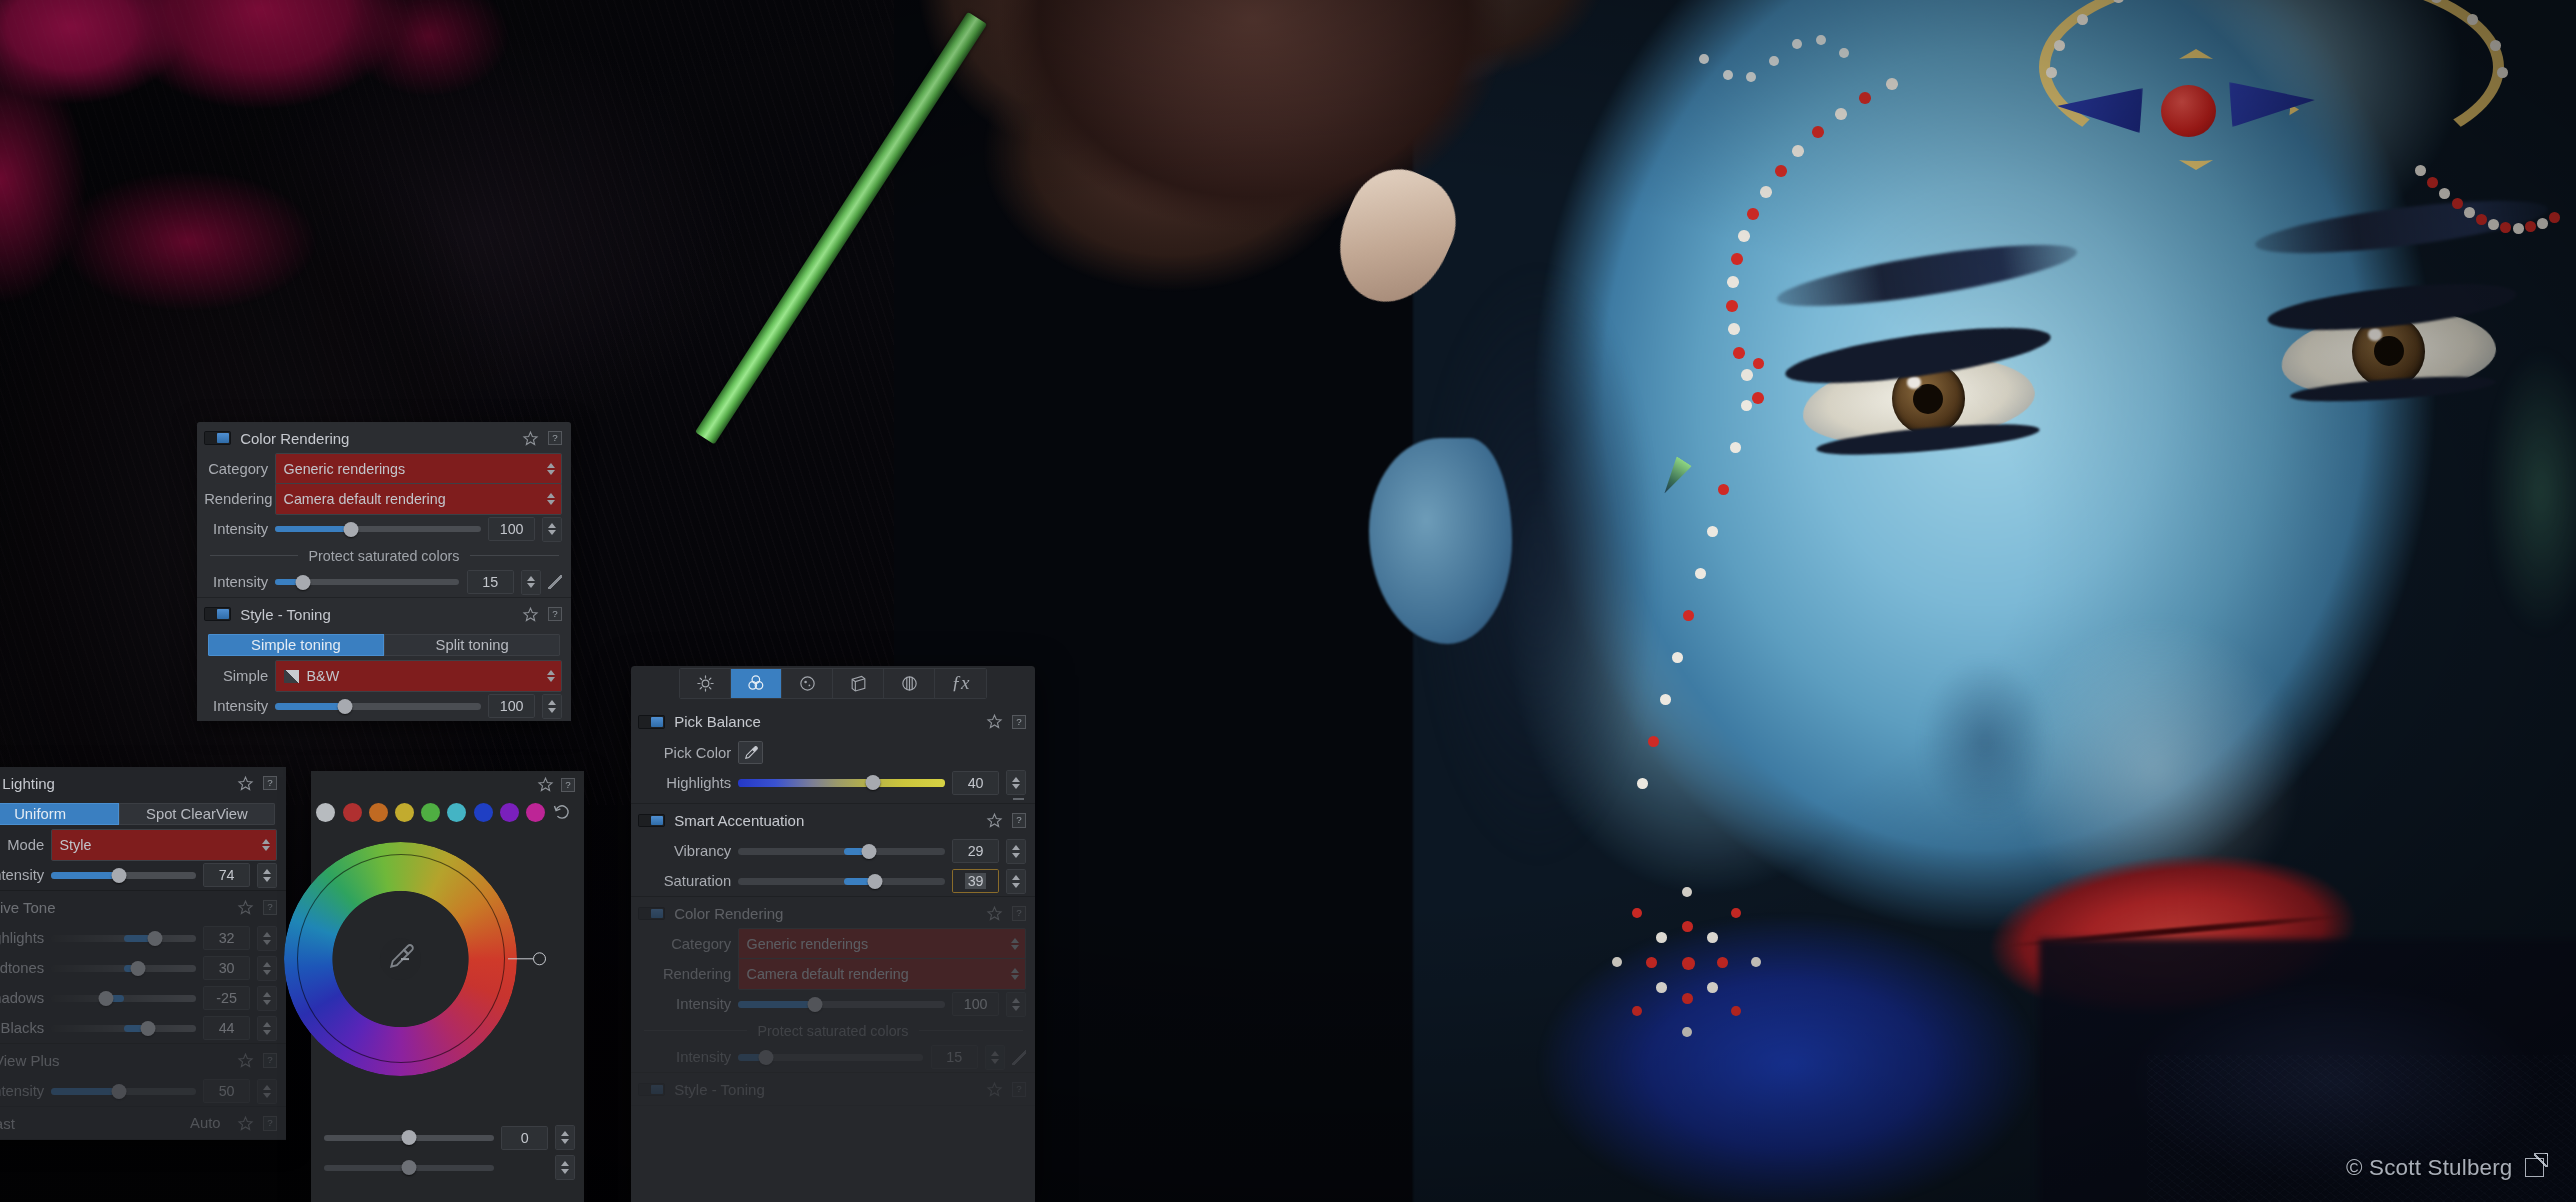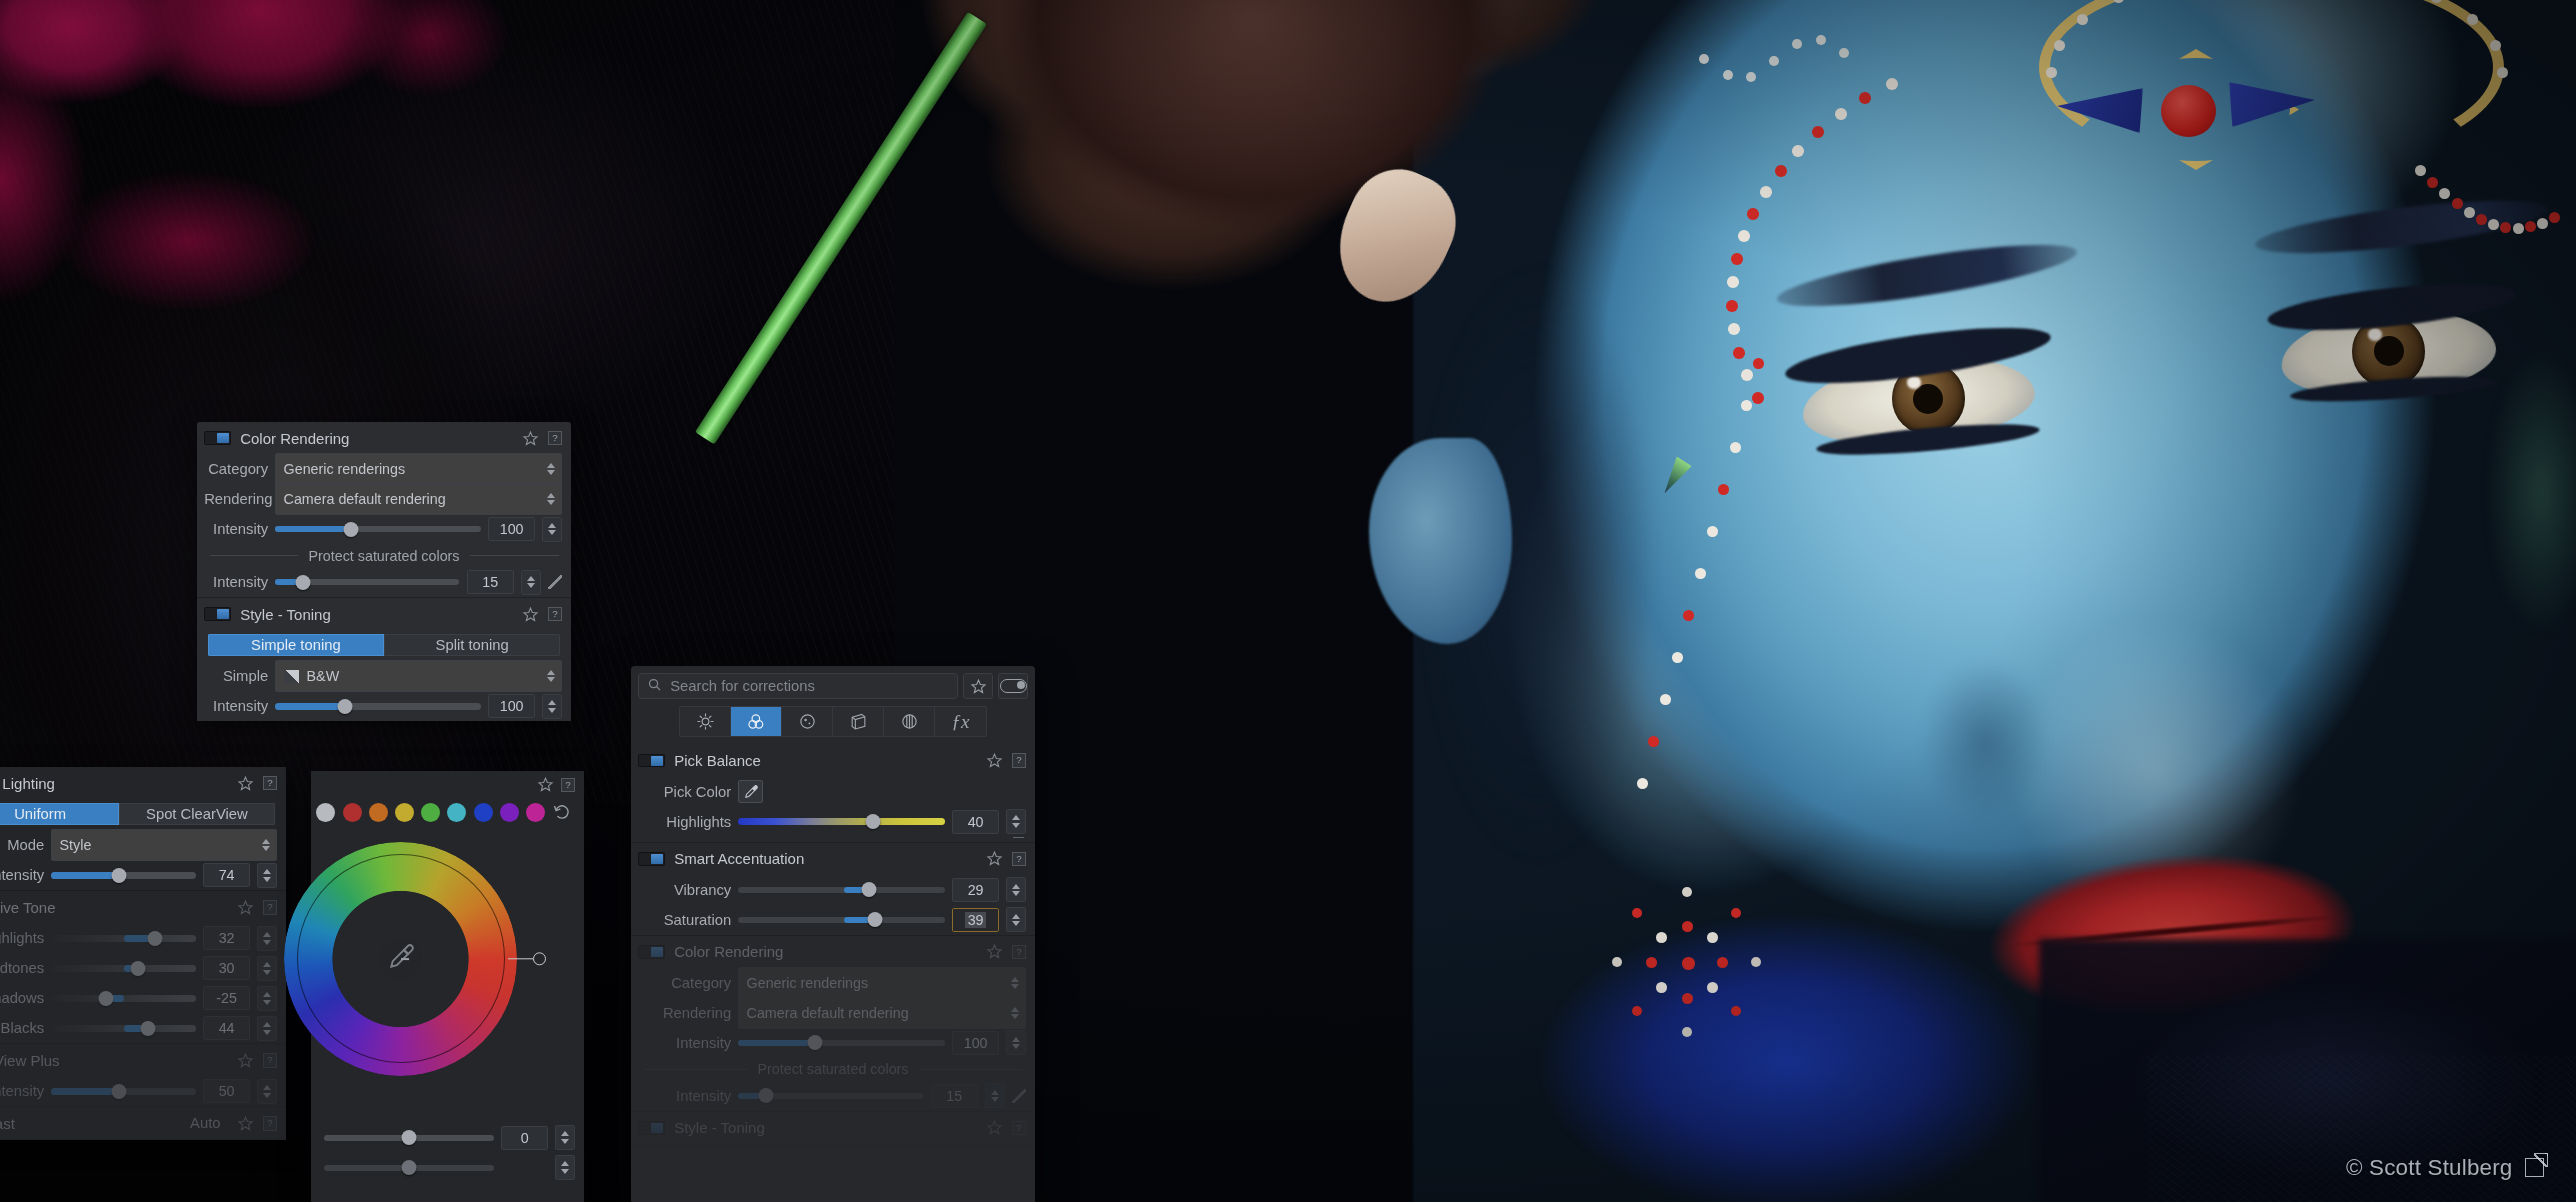--- a/index.html
+++ b/index.html
@@ -291,21 +291,21 @@
   }
 
   .row {
     display: flex; align-items: center;
     height: 30px; padding: 0 9px 0 7.2px;
     gap: 7.2px;
   }
   .lbl { color: #a9acb2; text-align: right; white-space: nowrap; flex: none; }
 
   .select {
-    flex: 1; height: 32px; background: #404040;
+    flex: 1; height: 32px; background: #7f1d1d;
     border: 0.9px solid #3c4046; border-radius: 1.8px;
     display: flex; align-items: center; padding: 0 7.2px;
     color: #c2c5cb; font-size: 14.3px; position: relative;
   }
   .select .spin { position: absolute; right: 6.3px; top: 50%; transform: translateY(-50%); }
 
   .spin { display: flex; flex-direction: column; gap: 1.8px; flex: none; }
   .spin i {
     display: block; width: 0; height: 0;
     border-left: 4.5px solid transparent; border-right: 4.5px solid transparent;
@@ -927,39 +927,20 @@
     <span class="numfield" style="border-color:transparent;background:transparent;"></span>
     <span class="spinbox">
         <i class="up"></i>
         <i class="dn"></i>
       </span>
   </div>
 </div>
 
 <div class="panel" id="panel-center">
 
-  <div class="searchbar">
-    <span class="searchfield">
-      <span>
-        <svg viewBox="0 0 24 24" width="15" height="15" fill="none" stroke="currentColor" stroke-width="2">
-            <circle cx="10.5" cy="10.5" r="6.5"></circle>
-            <line x1="15.5" y1="15.5" x2="21" y2="21"></line>
-          </svg>
-      </span>
-      <span>Search for corrections</span>
-    </span>
-    <span class="sqbtn">
-      <svg viewBox="0 0 24 24" width="17" height="17" fill="none" stroke="currentColor" stroke-width="1.6">
-          <polygon points="12,3 14.6,9.2 21.2,9.7 16.2,14 17.8,20.4 12,16.9 6.2,20.4 7.8,14 2.8,9.7 9.4,9.2"></polygon>
-        </svg>
-    </span>
-    <span class="sqbtn">
-      <span class="pilltoggle"></span>
-    </span>
-  </div>
 
   <div class="iconbar">
     <span class="ibtn">
       <svg viewBox="0 0 24 24" width="19" height="19" fill="none" stroke="currentColor" stroke-width="1.5">
           <circle cx="12" cy="12" r="4.2"></circle>
           <g stroke-linecap="round">
             <line x1="12" y1="2.4" x2="12" y2="5"></line>
             <line x1="12" y1="19" x2="12" y2="21.6"></line>
             <line x1="2.4" y1="12" x2="5" y2="12"></line>
             <line x1="19" y1="12" x2="21.6" y2="12"></line>

